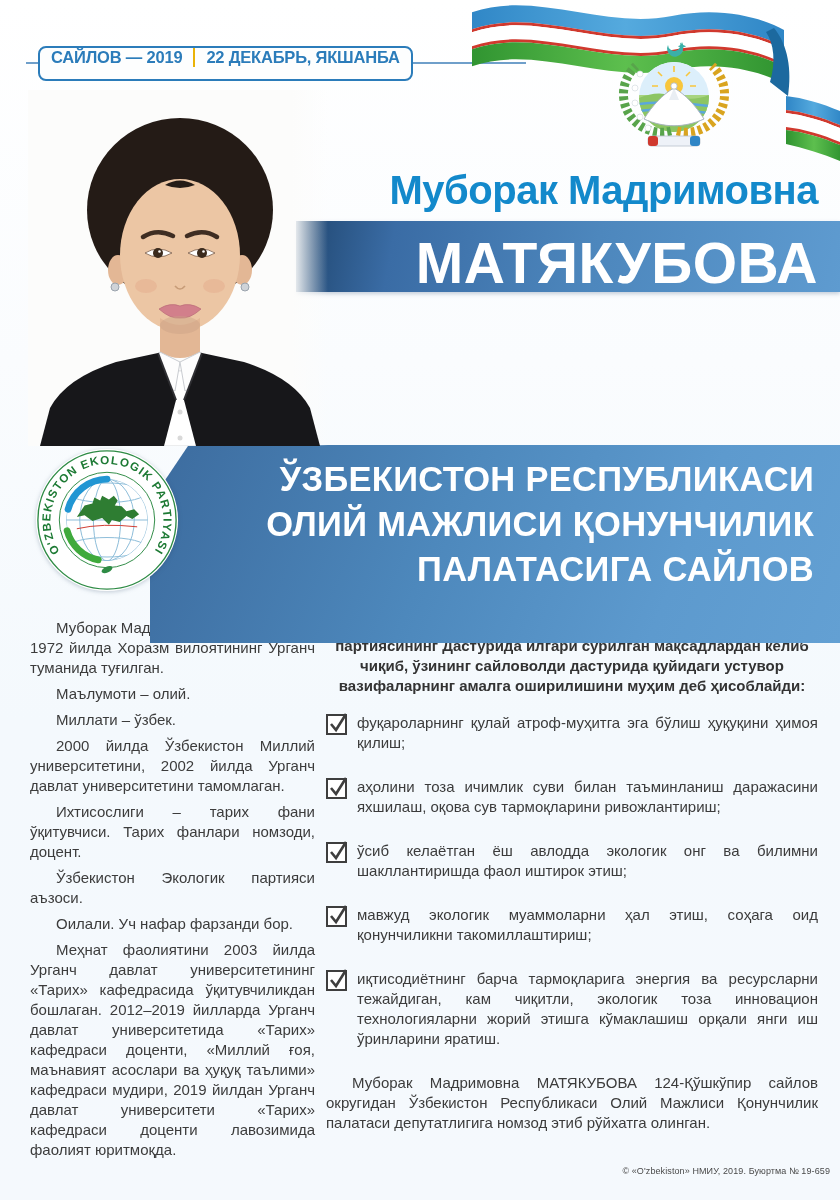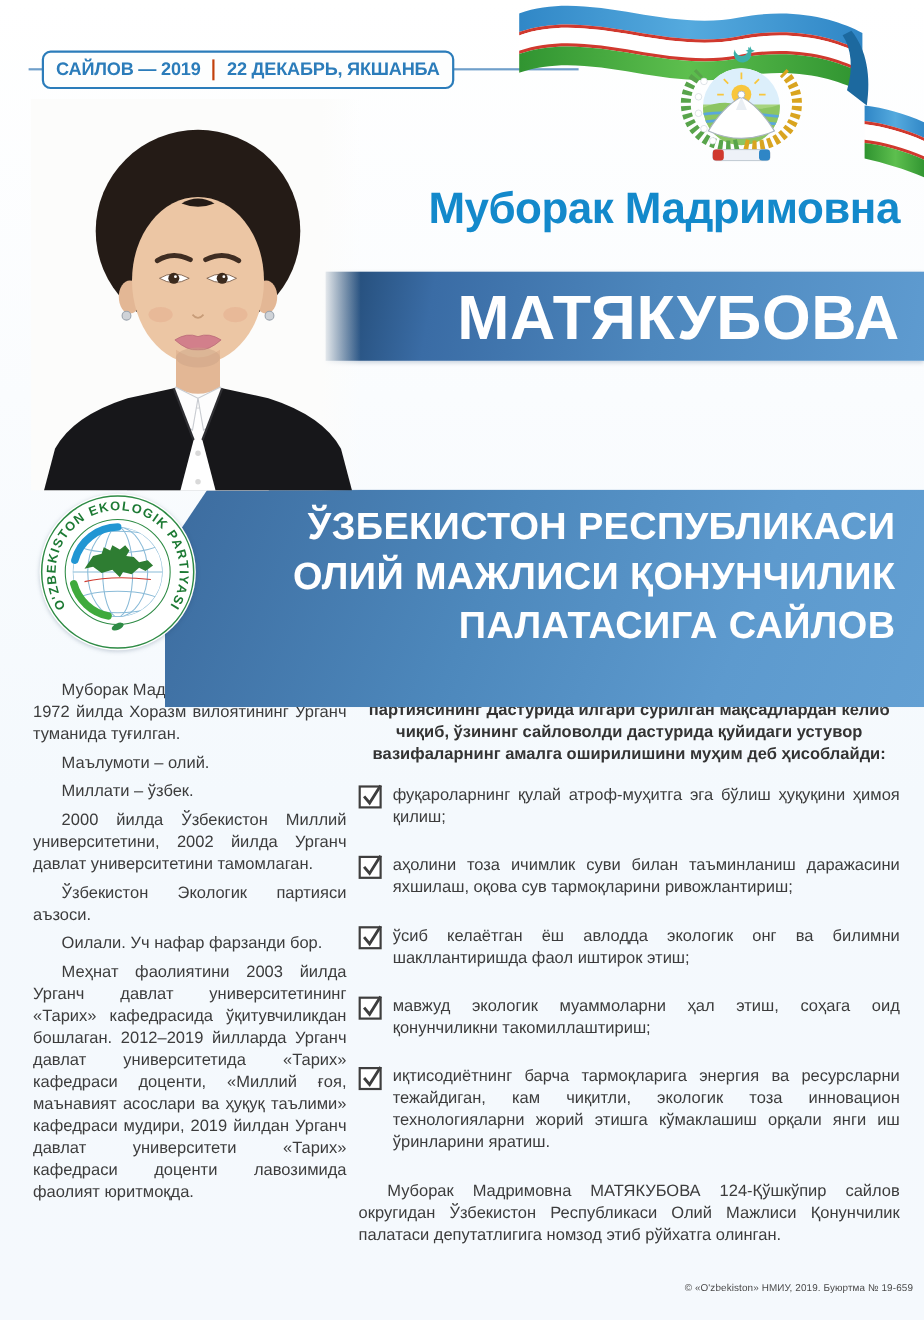--- a/index.html
+++ b/index.html
@@ -3,36 +3,36 @@
 <meta charset="utf-8">
 <style>
   * { margin:0; padding:0; box-sizing:border-box; }
   html,body { width:840px; }
   body { font-family:"Liberation Sans","DejaVu Sans",sans-serif; background:#e9eef2; }
   .poster { position:relative; width:840px; height:1200px; overflow:hidden;
             background:linear-gradient(180deg,#ffffff 0%,#fafcfe 30%,#f4f9fd 60%,#f5f9fd 100%); }
 
   
   .top-rule { position:absolute; left:26px; top:62px; width:500px; height:2px; background:#6f9fca; }
-  .badge { position:absolute; left:38px; top:46px; display:inline-flex; align-items:center;
+  .badge { position:absolute; left:38px; top:46px; display:inline-flex; align-items:flex-start;
            border:2px solid #2b7cba; border-radius:8px; background:#fdfefe; height:35px; }
   .badge span { display:flex; align-items:center; padding:0 11px; color:#2b7cba;
                 font-weight:700; font-size:16.5px; letter-spacing:-0.2px; white-space:nowrap; }
-  .badge span + span { border-left:2px solid #c2410c; }
+  .badge span + span { border-left:2px solid #eab308; }
 
   
   .flag-art { position:absolute; right:0; top:0; width:368px; height:178px; }
 
   
   .portrait { position:absolute; left:28px; top:90px; width:300px; height:356px; z-index:3; }
 
   
   .name-first { position:absolute; right:22px; top:168px; width:520px; text-align:right;
                 font-size:40px; font-weight:700; color:#1389cb; letter-spacing:-0.5px; z-index:2; }
-  .name-band { position:absolute; left:296px; right:0; top:247px; height:81px; z-index:1;
+  .name-band { position:absolute; left:296px; right:0; top:221px; height:71px; z-index:1;
                background:linear-gradient(100deg,#1f456e 0%,#3a6ca5 18%,#4d87bd 55%,#5e9bd0 100%);
                box-shadow:0 2px 4px rgba(40,70,110,.25); }
   .name-band .surname { display:block; text-align:right; padding-right:22px; line-height:85px;
                font-size:57px; font-weight:700; color:#ffffff; letter-spacing:0.5px; }
 
   
   .nominate { position:absolute; left:442px; top:336px; width:380px; z-index:2; }
   .red-check { position:absolute; left:0; top:2px; width:92px; height:88px; }
   .nominate-text { margin-left:100px; padding-top:16px; font-size:14.5px; font-weight:700;
                    font-style:italic; color:#222d3d; line-height:19.5px; }
@@ -223,20 +223,21 @@
     <path d="M75,33 A 42,42 0 0 0 35,64" stroke="#2196d3" stroke-width="7" fill="none" stroke-linecap="round"></path>
     <path d="M34,86 A 42,42 0 0 0 66,116" stroke="#3faa3c" stroke-width="7" fill="none" stroke-linecap="round"></path>
   </svg>
 
   <div class="bio-col">
 
   <p>Муборак Мадримовна МАТЯКУБОВА 1972 йилда Хоразм вилоятининг Урганч туманида туғилган.</p>
       <p>Маълумоти – олий.</p>
       <p>Миллати – ўзбек.</p>
       <p>2000 йилда Ўзбекистон Миллий университетини, 2002 йилда Урганч давлат университетини  тамомлаган.</p>
+      <p>Ихтисослиги – тарих фани ўқитувчиси. Тарих фанлари номзоди, доцент.</p>
       <p>Ўзбекистон Экологик партияси аъзоси.</p>
       <p>Оилали. Уч нафар фарзанди бор.</p>
       <p>Меҳнат фаолиятини 2003 йилда Урганч давлат университетининг «Тарих» кафедрасида ўқитувчиликдан бошлаган. 2012–2019 йилларда Урганч давлат университетида «Тарих» кафедраси доценти, «Миллий ғоя, маънавият асослари ва ҳуқуқ таълими» кафедраси мудири, 2019 йилдан Урганч давлат университети «Тарих» кафедраси доценти лавозимида фаолият юритмоқда.</p>
     </div>
 
   <div class="prog-col">
     <div class="prog-intro">Муборак Мадримовна МАТЯКУБОВА Ўзбекистон Экологик партиясининг Дастурида илгари сурилган мақсадлардан келиб чиқиб, ўзининг сайловолди дастурида қуйидаги устувор вазифаларнинг амалга оширилишини  муҳим деб ҳисоблайди:</div>
     <div class="prog-list">
 
         <div class="prog-item">

